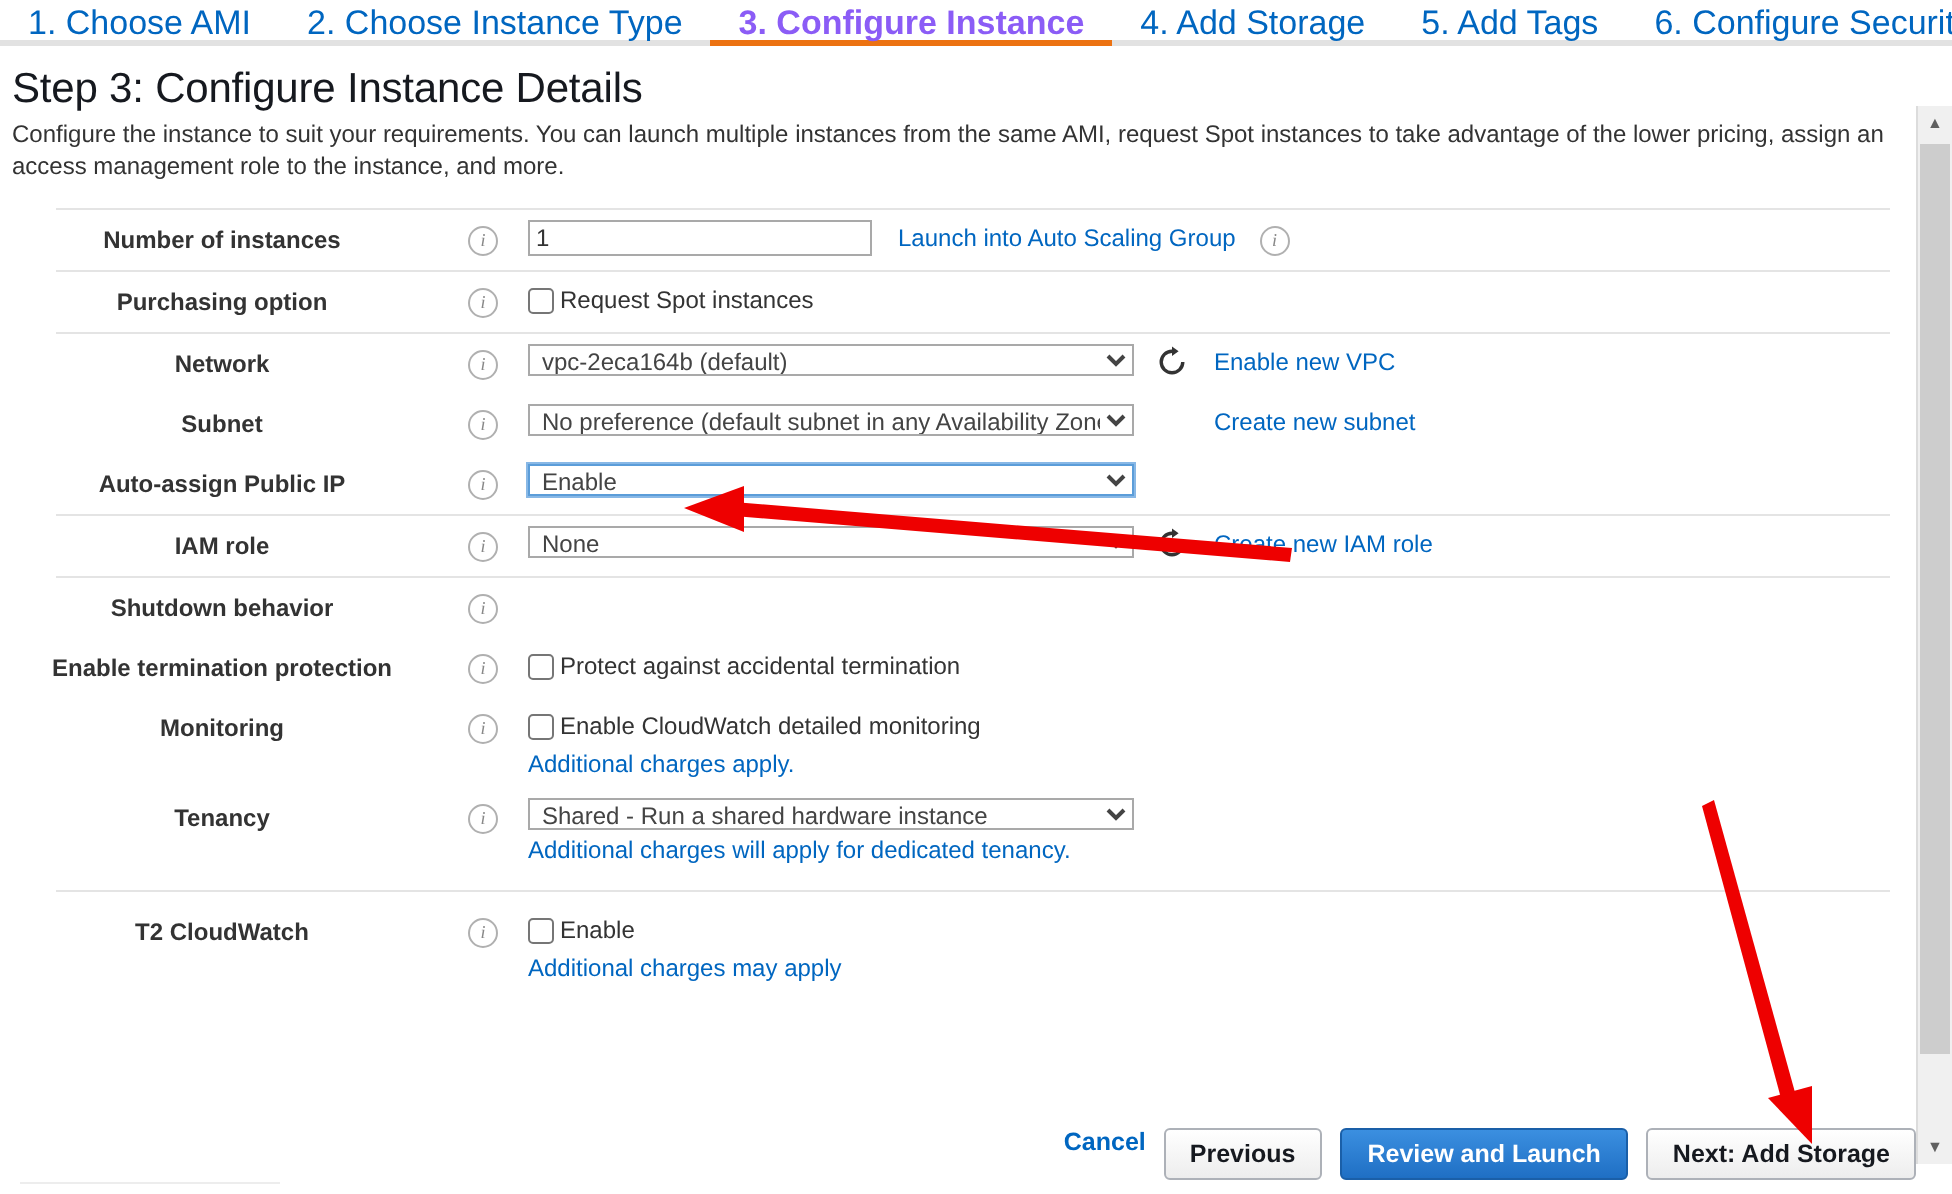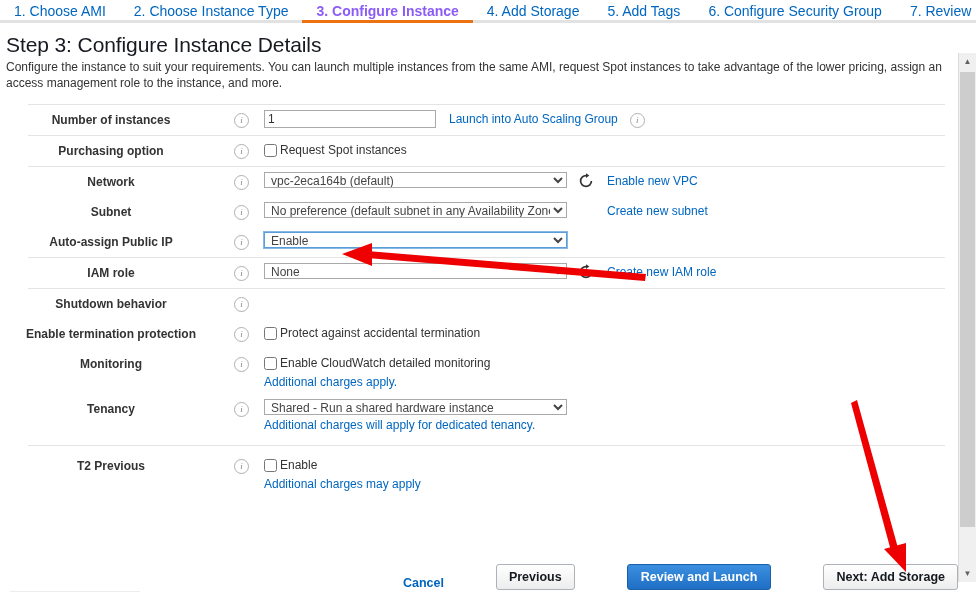--- a/index.html
+++ b/index.html
@@ -18,21 +18,21 @@
   
   #wizard-tabs {
     display: flex;
     align-items: flex-start;
     height: 26px;
     padding: 0;
     margin: 0;
     position: relative;
   }
   .wiz-tab {
-    font-size: 14px;
+    font-size: 17px;
     color: #0066c0;
     padding: 3px 14px 13px 14px;
     height: 23px;
     box-sizing: border-box;
     white-space: nowrap;
     border-bottom: 3px solid #e2e2e2;
     cursor: pointer;
     line-height: 17px;
   }
   .wiz-tab.active {
@@ -170,22 +170,21 @@
     margin-top: 3px;
     font-size: 12px;
   }
 
   
   #footer-bar {
     position: absolute;
     right: 18px;
     bottom: 7px;
     display: flex;
-    align-items: flex-end;
-    gap: 43px;
+    align-items: flex-start;
   }
   .btn {
     font-family: "Liberation Sans", sans-serif;
     font-size: 12.5px;
     font-weight: bold;
     border-radius: 3px;
     cursor: pointer;
     white-space: nowrap;
     box-sizing: border-box;
   }
@@ -388,21 +387,21 @@
       <select class="sel">
         <option>Shared - Run a shared hardware instance</option>
       </select>
       <span class="lnk sub-note">Additional charges will apply for dedicated tenancy.</span>
     </div>
   </div>
 
   <div class="divider" style="margin-top:8px;"></div>
 
   <div class="frow" style="padding-top:10px;">
-    <div class="flabel">T2 Previous</div>
+    <div class="flabel">T2 CloudWatch</div>
     <div class="info-ico">i</div>
     <div class="fctrl">
       <div class="chk-wrap">
         <input class="chk" type="checkbox" style="">
         <span class="chk-label">Enable</span>
       </div>
       <span class="lnk sub-note">Additional charges may apply</span>
     </div>
   </div>
 

